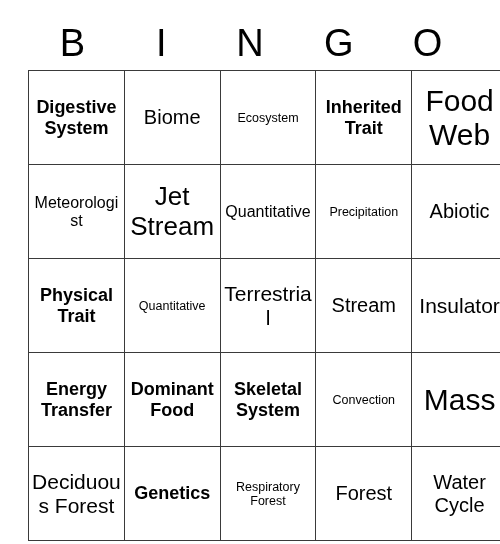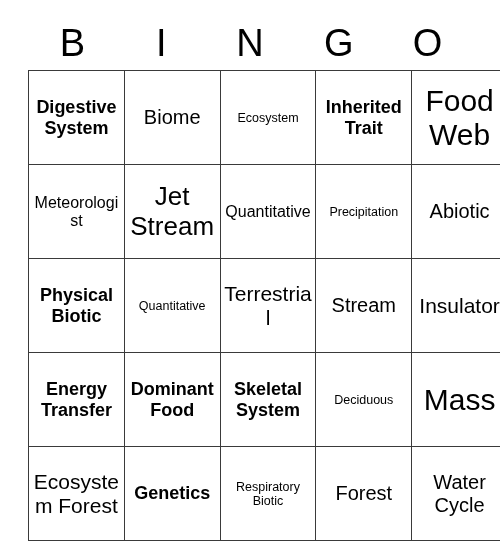--- a/index.html
+++ b/index.html
@@ -91,36 +91,36 @@
         <td class="fs-huge">Food Web</td>
       </tr>
       <tr>
         <td class="fs-xs">Meteorologist</td>
         <td class="fs-xl">Jet Stream</td>
         <td class="fs-xs">Quantitative</td>
         <td class="fs-s">Precipitation</td>
         <td class="fs-xxl">Abiotic</td>
       </tr>
       <tr>
-        <td class="fs-l">Physical Biotic</td>
+        <td class="fs-l">Physical Trait</td>
         <td class="fs-s">Quantitative</td>
         <td class="fs-m">Terrestrial</td>
         <td class="fs-xxl">Stream</td>
         <td class="fs-m">Insulator</td>
       </tr>
       <tr>
         <td class="fs-l">Energy Transfer</td>
         <td class="fs-l">Dominant Food</td>
         <td class="fs-l">Skeletal System</td>
-        <td class="fs-s">Deciduous</td>
+        <td class="fs-s">Convection</td>
         <td class="fs-huge">Mass</td>
       </tr>
       <tr>
-        <td class="fs-m">Ecosystem Forest</td>
+        <td class="fs-m">Deciduous Forest</td>
         <td class="fs-l">Genetics</td>
-        <td class="fs-s">Respiratory Biotic</td>
+        <td class="fs-s">Respiratory Forest</td>
         <td class="fs-xxl">Forest</td>
         <td class="fs-xxl">Water Cycle</td>
       </tr>
     </tbody>
   </table>
 
 </div>
 
 </body></html>

